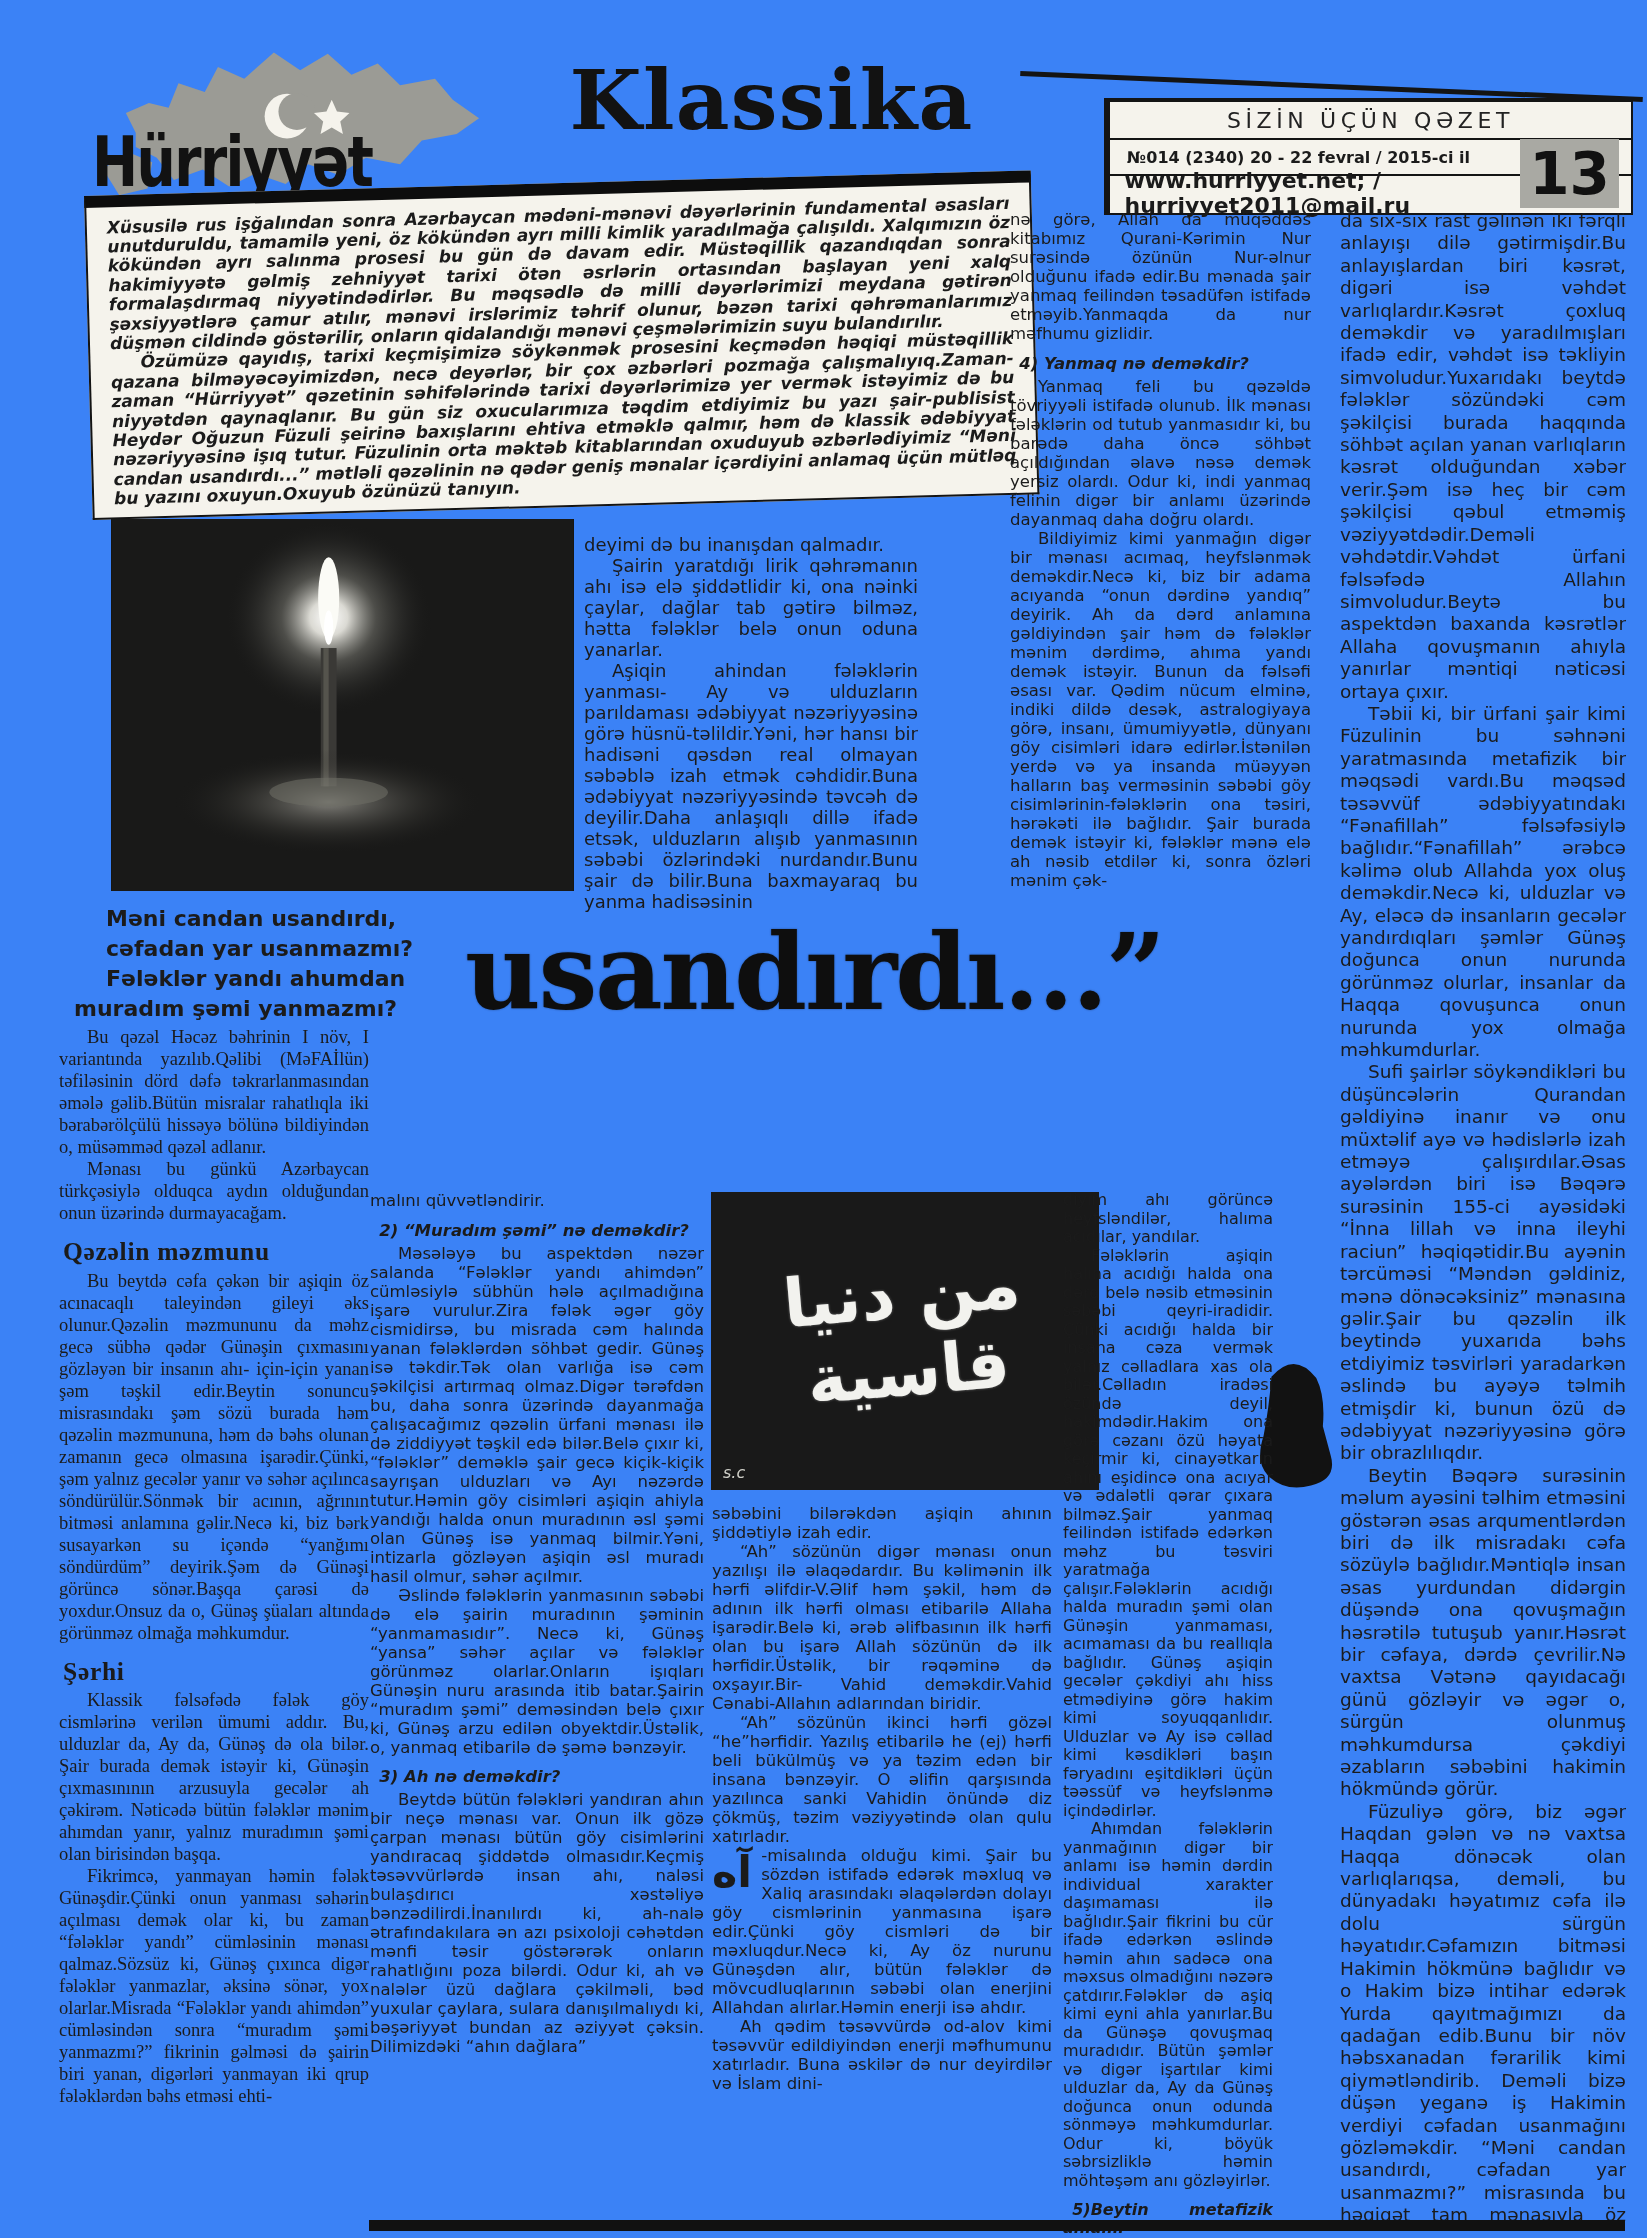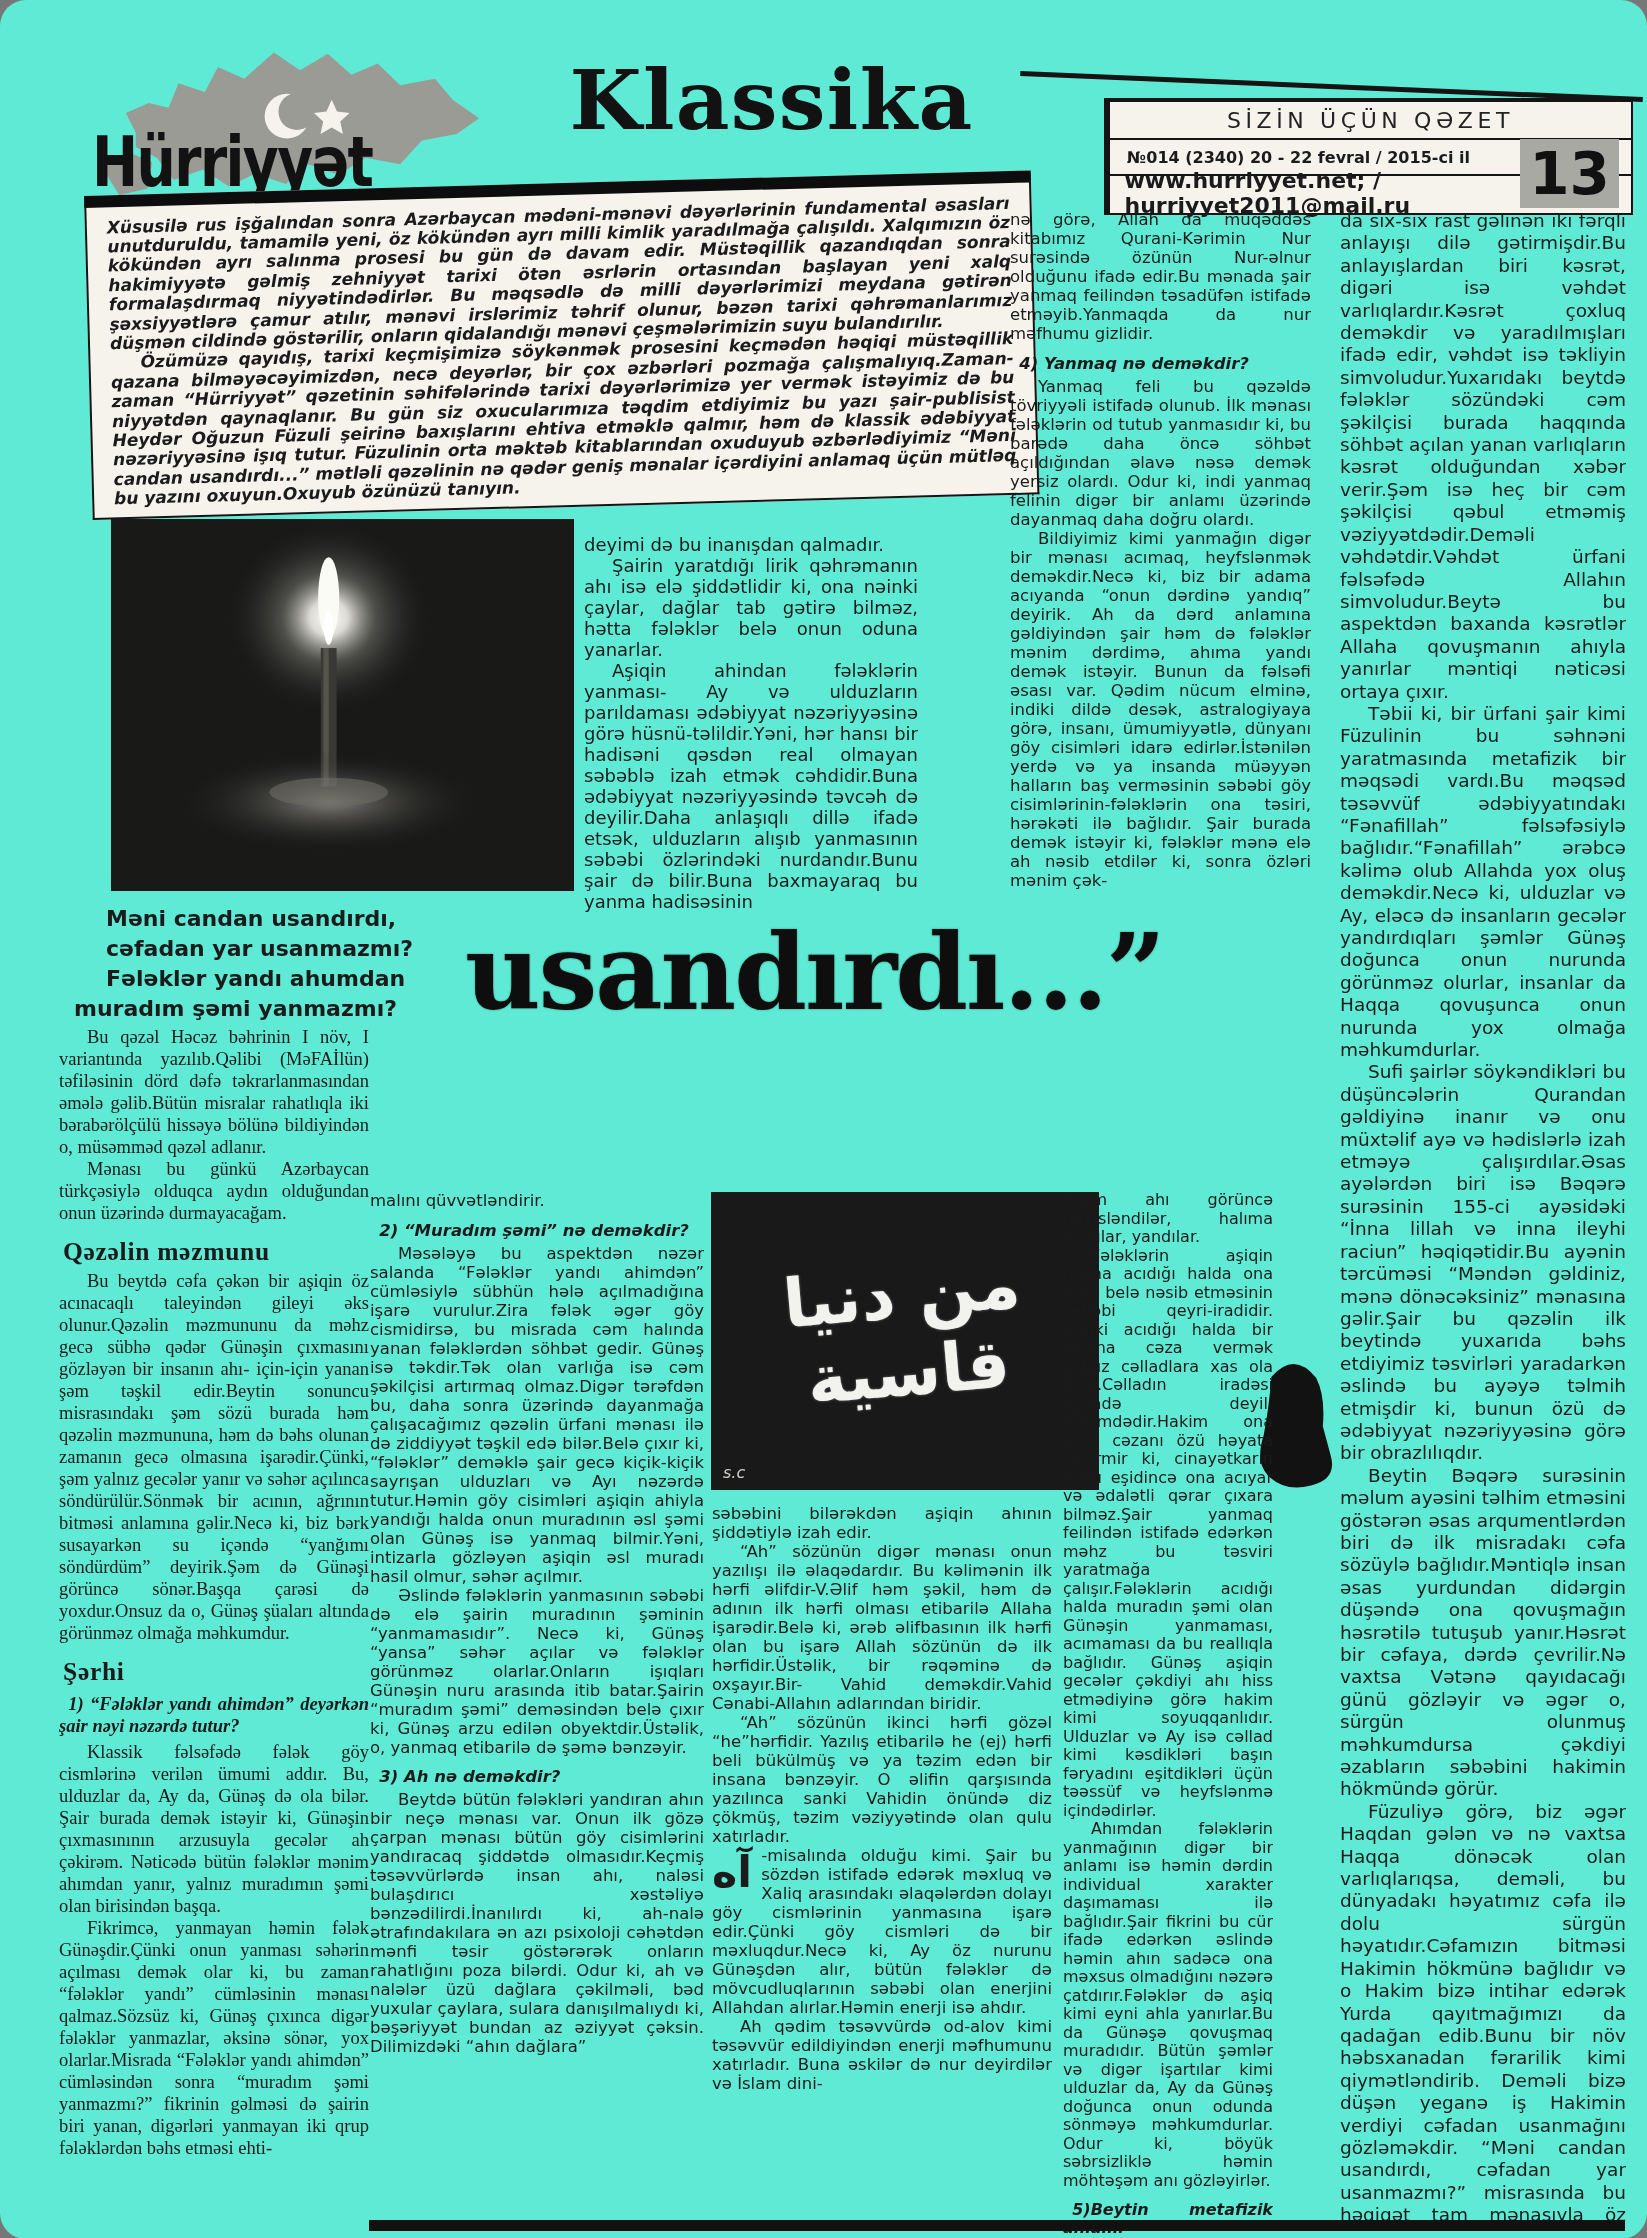--- a/index.html
+++ b/index.html
@@ -1,19 +1,19 @@
 <!DOCTYPE html>
 <html style="font-size:10.5px"><head>
 <meta charset="utf-8">
 <style>
   html,body{margin:0;padding:0;background:#777;}
   #page{
     position:relative;width:1647px;height:2239px;margin:0 auto;
-    background:#5eead4;
-    font-family:"DejaVu Sans",sans-serif;color:#1b1b1b;overflow:hidden;border-radius:26px;
+    background:#3b82f6;
+    font-family:"DejaVu Sans",sans-serif;color:#1b1b1b;overflow:hidden;
   }
   
   #logo-map{position:absolute;left:89px;top:34px;width:396px;height:171px;}
   #logo-text{
     position:absolute;left:92px;top:122px;width:422px;
     font-size:69px;font-weight:bold;letter-spacing:-2px;color:#121212;
     transform:scaleX(.80);transform-origin:left top;white-space:nowrap;
   }
   #logo-swoosh{position:absolute;left:99px;top:192px;width:402px;height:46px;}
   #page-title{
@@ -174,21 +174,20 @@
   <svg id="ink-blob" viewBox="0 0 150 220">
     <path d="M40,30 Q75,-10 108,32 Q122,60 118,105 L130,150 Q140,185 100,195 Q60,205 35,180 Q15,160 28,120 Q36,80 40,30 Z" fill="#121212"></path>
   </svg>
 
   <div id="col1" class="col c1">
       <div class="blk p">Bu qəzəl Həcəz bəhrinin I növ, I variantında yazılıb.Qəlibi (MəFAİlün) təfiləsinin dörd dəfə təkrarlanmasından əmələ gəlib.Bütün misralar rahatlıqla iki bərabərölçülü hissəyə bölünə bildiyindən o, müsəmməd qəzəl adlanır.</div>
       <div class="blk p">Mənası bu günkü Azərbaycan türkçəsiylə olduqca aydın olduğundan onun üzərində durmayacağam.</div>
       <div class="blk h">Qəzəlin məzmunu</div>
       <div class="blk p">Bu beytdə cəfa çəkən bir aşiqin öz acınacaqlı taleyindən gileyi əks olunur.Qəzəlin məzmununu da məhz gecə sübhə qədər Günəşin çıxmasını gözləyən bir insanın ahı- için-için yanan şəm təşkil edir.Beytin sonuncu misrasındakı şəm sözü burada həm qəzəlin məzmununa, həm də bəhs olunan zamanın gecə olmasına işarədir.Çünki, şəm yalnız gecələr yanır və səhər açılınca söndürülür.Sönmək bir acının, ağrının bitməsi anlamına gəlir.Necə ki, biz bərk susayarkən su içəndə “yanğımı söndürdüm” deyirik.Şəm də Günəşi görüncə sönər.Başqa çarəsi də yoxdur.Onsuz da o, Günəş şüaları altında görünməz olmağa məhkumdur.</div>
       <div class="blk h">Şərhi</div>
-      <div class="blk q">1) “Fələklər yandı ahimdən” deyərkən şair nəyi nəzərdə tutur?</div>
       <div class="blk p">Klassik fəlsəfədə fələk göy cismlərinə verilən ümumi addır. Bu, ulduzlar da, Ay da, Günəş də ola bilər. Şair burada demək istəyir ki, Günəşin çıxmasınının arzusuyla gecələr ah çəkirəm. Nəticədə bütün fələklər mənim ahımdan yanır, yalnız muradımın şəmi olan birisindən başqa.</div>
       <div class="blk p">Fikrimcə, yanmayan həmin fələk Günəşdir.Çünki onun yanması səhərin açılması demək olar ki, bu zaman “fələklər yandı” cümləsinin mənası qalmaz.Sözsüz ki, Günəş çıxınca digər fələklər yanmazlar, əksinə sönər, yox olarlar.Misrada “Fələklər yandı ahimdən” cümləsindən sonra “muradım şəmi yanmazmı?” fikrinin gəlməsi də şairin biri yanan, digərləri yanmayan iki qrup fələklərdən bəhs etməsi ehti-</div>
     </div>
   <div id="col2u" class="col">
       <div class="blk cont">deyimi də bu inanışdan qalmadır.</div>
       <div class="blk p">Şairin yaratdığı lirik qəhrəmanın ahı isə elə şiddətlidir ki, ona nəinki çaylar, dağlar tab gətirə bilməz, hətta fələklər belə onun oduna yanarlar.</div>
       <div class="blk p">Aşiqin ahindan fələklərin yanması- Ay və ulduzların parıldaması ədəbiyyat nəzəriyyəsinə görə hüsnü-təlildir.Yəni, hər hansı bir hadisəni qəsdən real olmayan səbəblə izah etmək cəhdidir.Buna ədəbiyyat nəzəriyyəsində təvcəh də deyilir.Daha anlaşıqlı dillə ifadə etsək, ulduzların alışıb yanmasının səbəbi özlərindəki nurdandır.Bunu şair də bilir.Buna baxmayaraq bu yanma hadisəsinin</div>
     </div>
   <div id="col2l" class="col tight">
       <div class="blk cont">malını qüvvətləndirir.</div>

